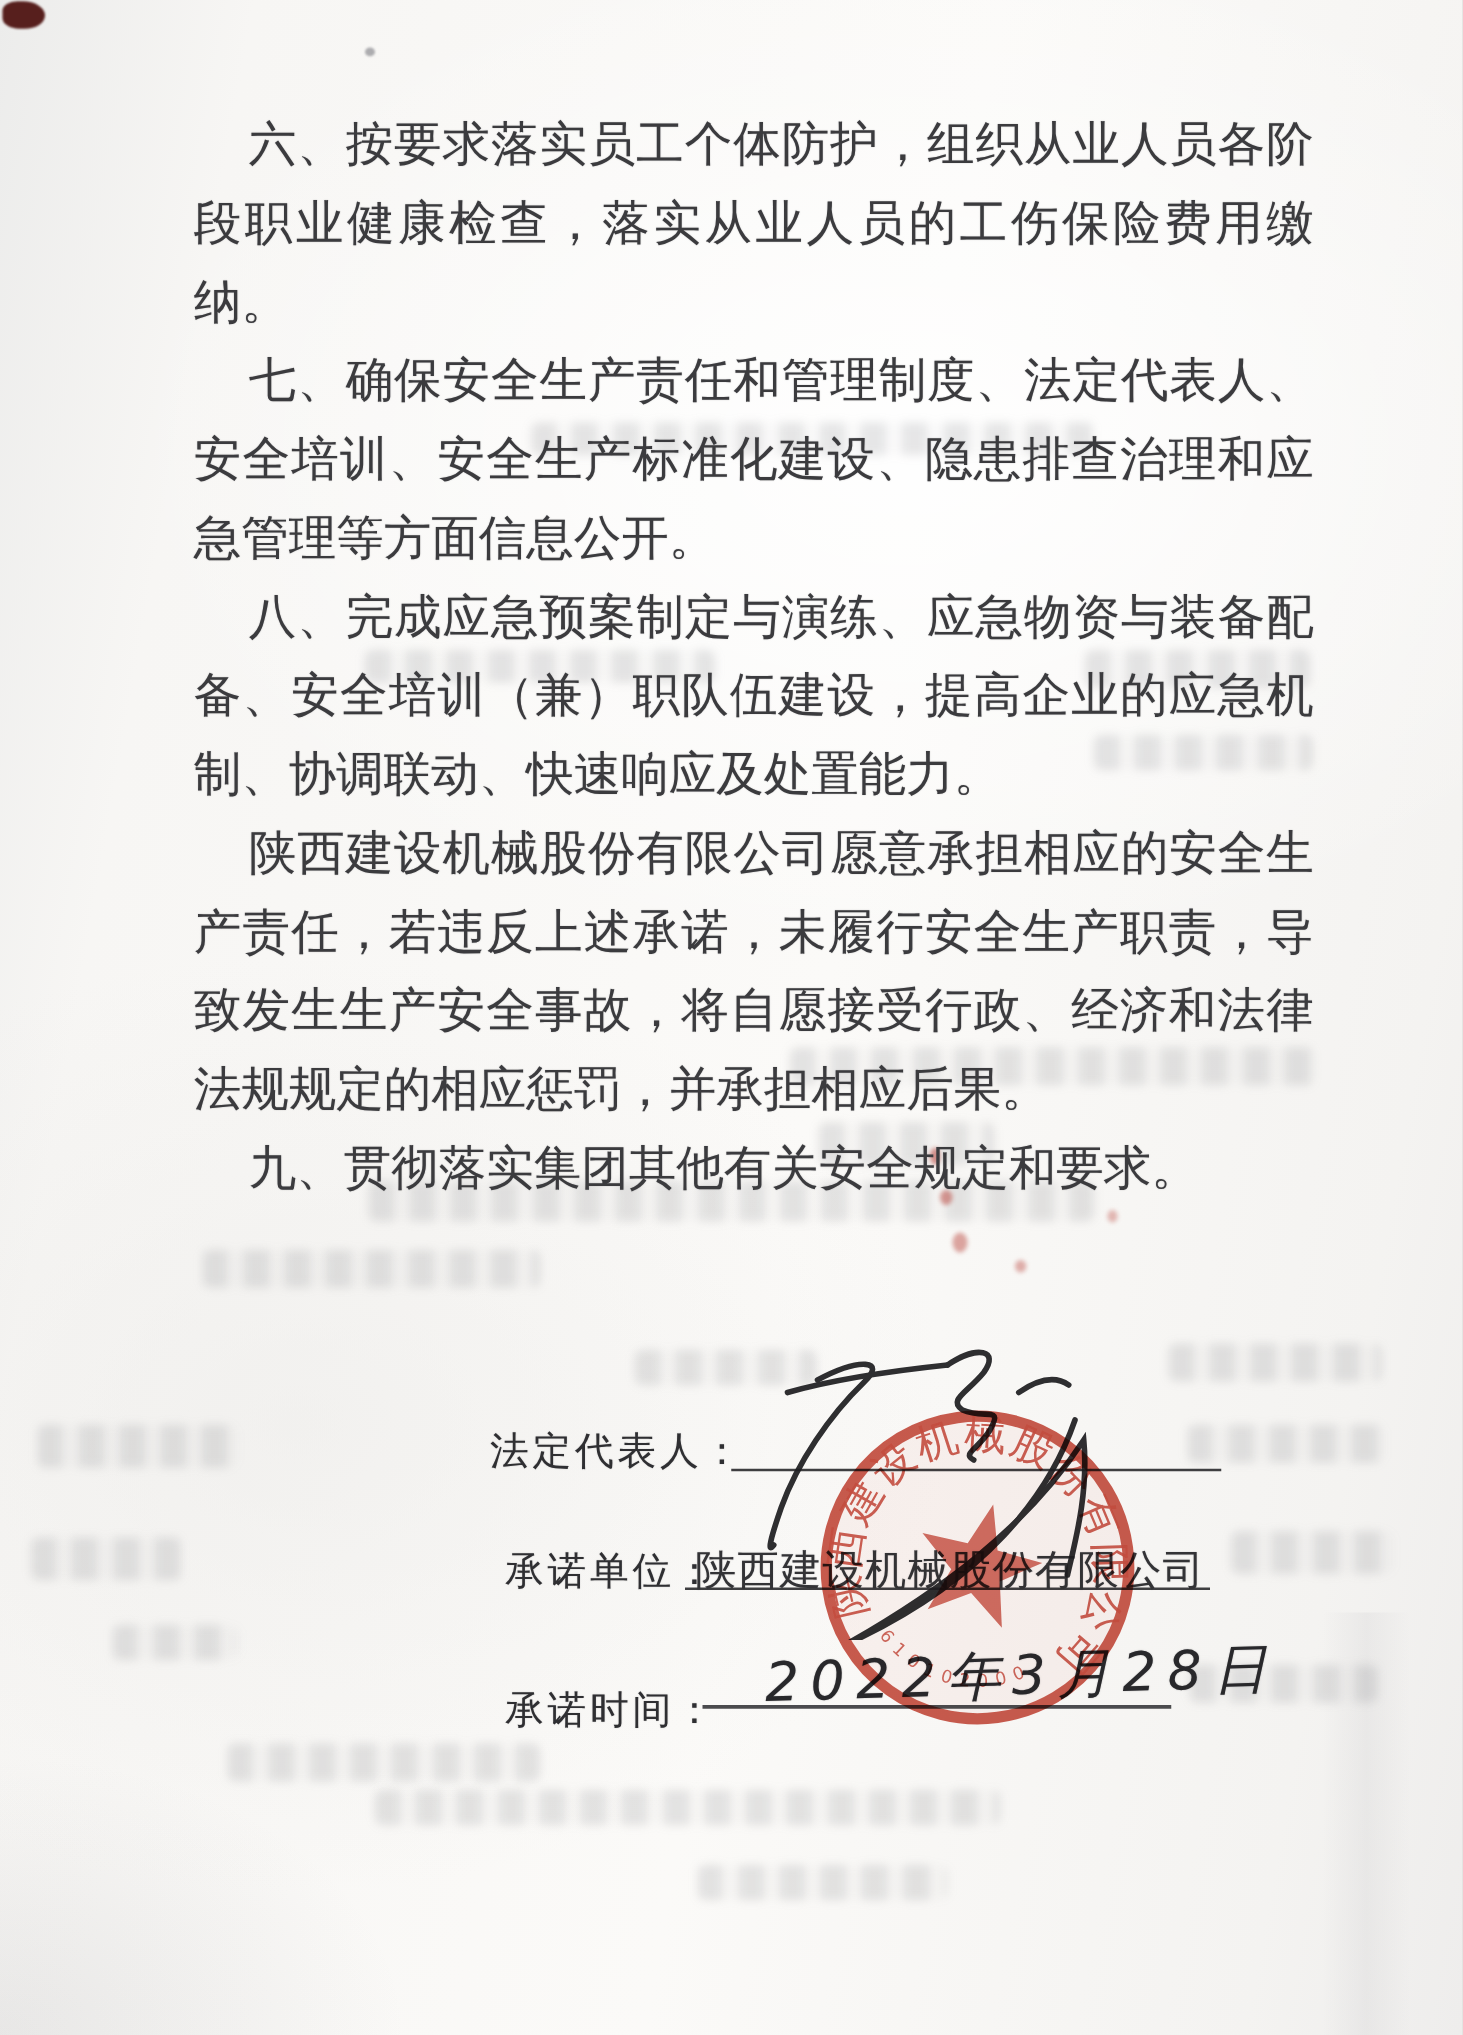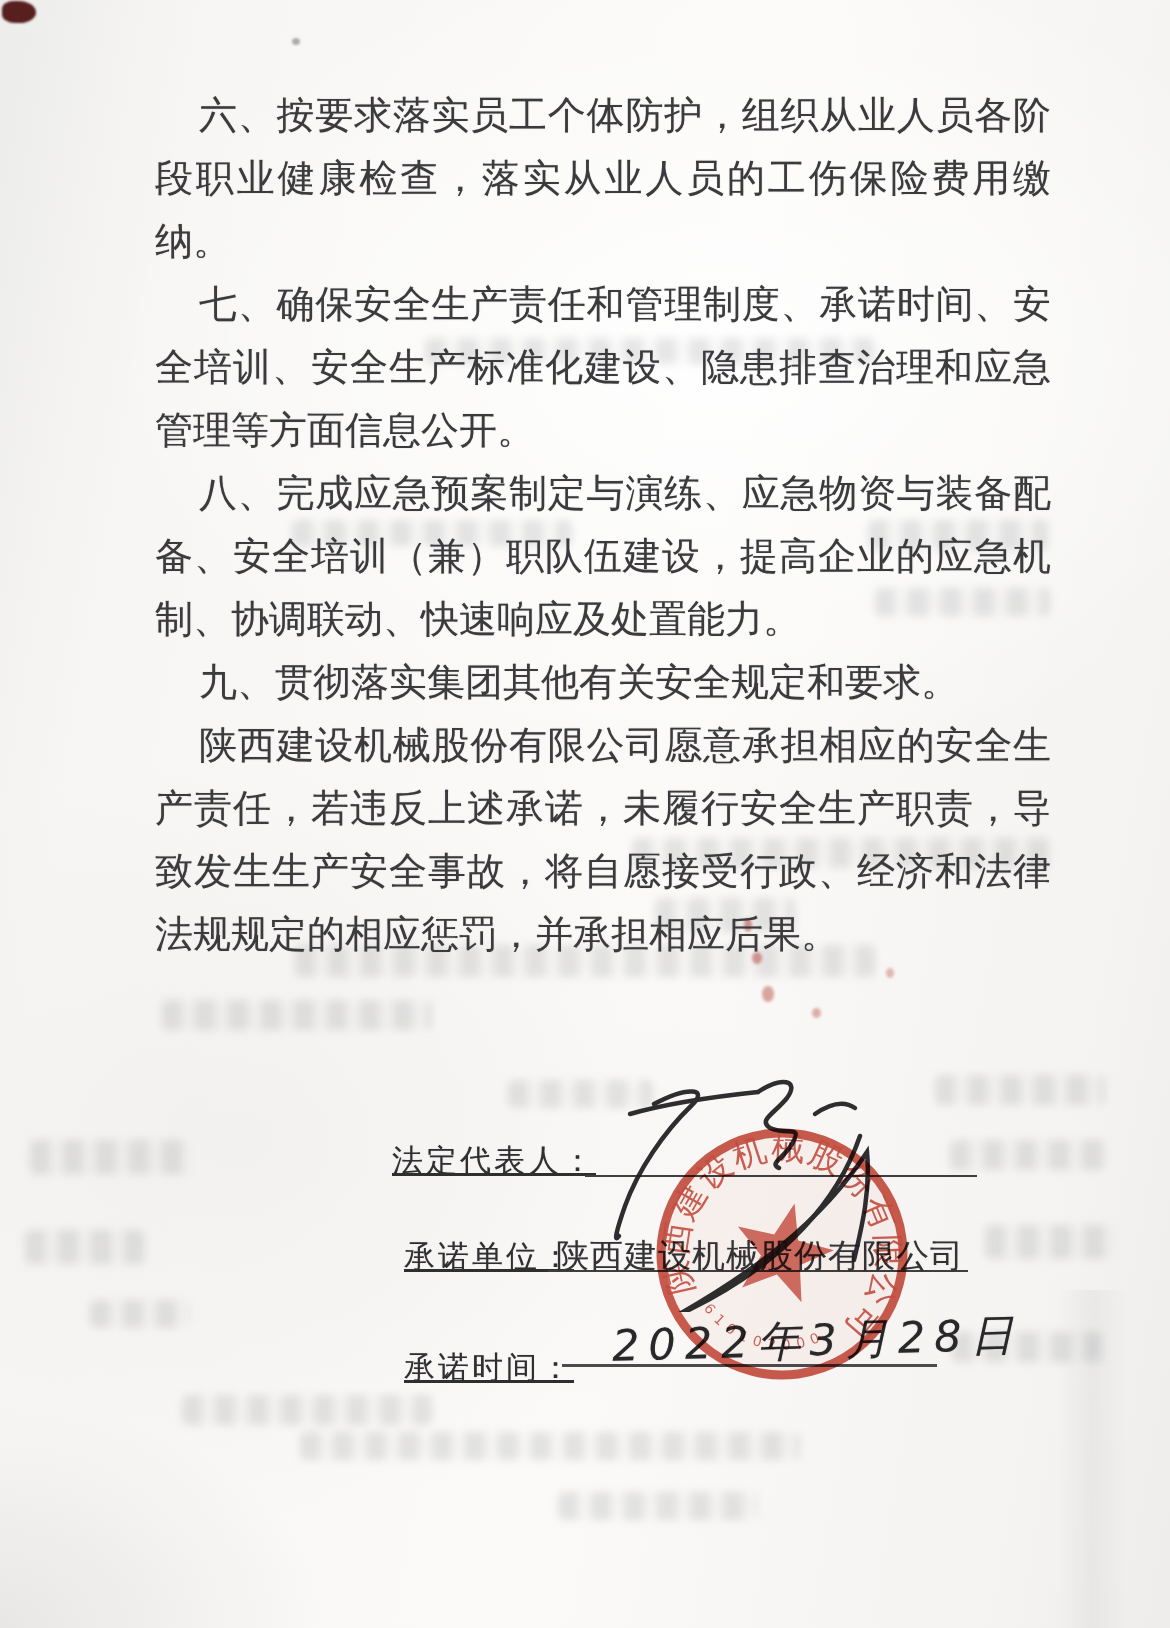--- a/index.html
+++ b/index.html
@@ -13,21 +13,21 @@
   }
   
   .content{position:absolute;left:155px;top:84px;width:896px;}
   .para{
     margin:0;font-size:38px;line-height:63px;color:#3b3b3e;
     text-align:justify;text-indent:44px;letter-spacing:0;
     text-shadow:0 0 1px rgba(80,80,84,.45);
   }
   
   .sig-label{position:absolute;font-size:31px;letter-spacing:3px;color:#2f2f32;
-    text-shadow:0 0 1px rgba(80,80,84,.4);white-space:nowrap;text-decoration:underline;}
+    text-shadow:0 0 1px rgba(80,80,84,.4);white-space:nowrap;}
   .sig-line{position:absolute;background:#3e3e40;height:2px;}
   .unit-value{position:absolute;left:556px;top:1234px;font-size:33px;letter-spacing:1px;
     color:#333336;white-space:nowrap;text-shadow:0 0 1px rgba(80,80,84,.4);}
   .date-value{position:absolute;left:612px;top:1312px;font-size:43px;letter-spacing:9px;
     color:#28282b;white-space:nowrap;transform:rotate(-1.6deg);font-style:italic;
     text-shadow:0 0 1px rgba(60,60,64,.5);}
   
   .seal-svg{position:absolute;left:646px;top:1118px;mix-blend-mode:multiply;opacity:.9;}
   .sign-svg{position:absolute;left:568px;top:1072px;}
   
@@ -75,24 +75,24 @@
   <div class="sm" style="left:558px;top:1492px;width:200px;height:28px"></div>
 
   <div class="speck" style="left:744px;top:918px;width:8px;height:14px;background:rgba(182,60,52,.55)"></div>
   <div class="speck" style="left:752px;top:952px;width:10px;height:12px;background:rgba(182,60,52,.5)"></div>
   <div class="speck" style="left:762px;top:986px;width:12px;height:16px;background:rgba(182,60,52,.45)"></div>
   <div class="speck" style="left:812px;top:1008px;width:9px;height:10px;background:rgba(182,60,52,.4)"></div>
   <div class="speck" style="left:886px;top:968px;width:8px;height:10px;background:rgba(182,60,52,.35)"></div>
 
   <div class="content">
     <p class="para">六、按要求落实员工个体防护，组织从业人员各阶段职业健康检查，落实从业人员的工伤保险费用缴纳。</p>
-    <p class="para">七、确保安全生产责任和管理制度、承诺时间、安全培训、安全生产标准化建设、隐患排查治理和应急管理等方面信息公开。</p>
+    <p class="para">七、确保安全生产责任和管理制度、法定代表人、安全培训、安全生产标准化建设、隐患排查治理和应急管理等方面信息公开。</p>
     <p class="para">八、完成应急预案制定与演练、应急物资与装备配备、安全培训（兼）职队伍建设，提高企业的应急机制、协调联动、快速响应及处置能力。</p>
+    <p class="para">陕西建设机械股份有限公司愿意承担相应的安全生产责任，若违反上述承诺，未履行安全生产职责，导致发生生产安全事故，将自愿接受行政、经济和法律法规规定的相应惩罚，并承担相应后果。</p>
     <p class="para">九、贯彻落实集团其他有关安全规定和要求。</p>
-    <p class="para">陕西建设机械股份有限公司愿意承担相应的安全生产责任，若违反上述承诺，未履行安全生产职责，导致发生生产安全事故，将自愿接受行政、经济和法律法规规定的相应惩罚，并承担相应后果。</p>
   </div>
 
   <div class="sig-label" style="left:392px;top:1140px">法定代表人：</div>
   <div class="sig-line" style="left:585px;top:1175px;width:392px"></div>
 
   <div class="sig-label" style="left:404px;top:1236px">承诺单位：</div>
   <div class="sig-line" style="left:548px;top:1270px;width:420px"></div>
   <div class="unit-value">陕西建设机械股份有限公司</div>
 
   <div class="sig-label" style="left:404px;top:1347px">承诺时间：</div>

